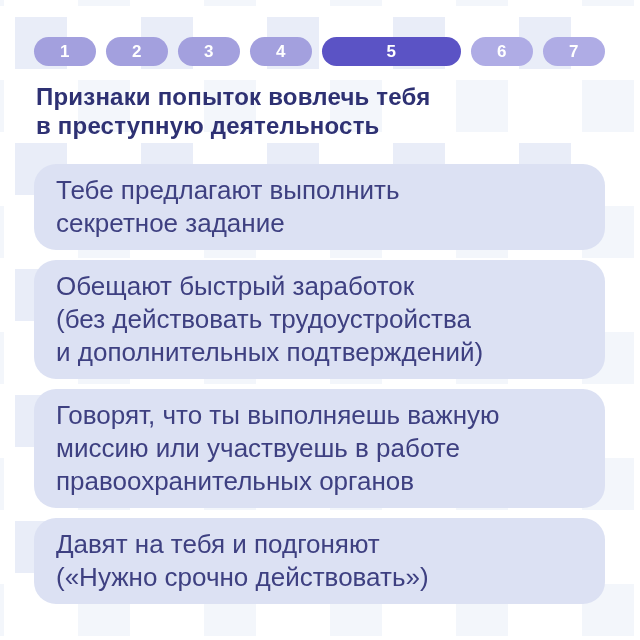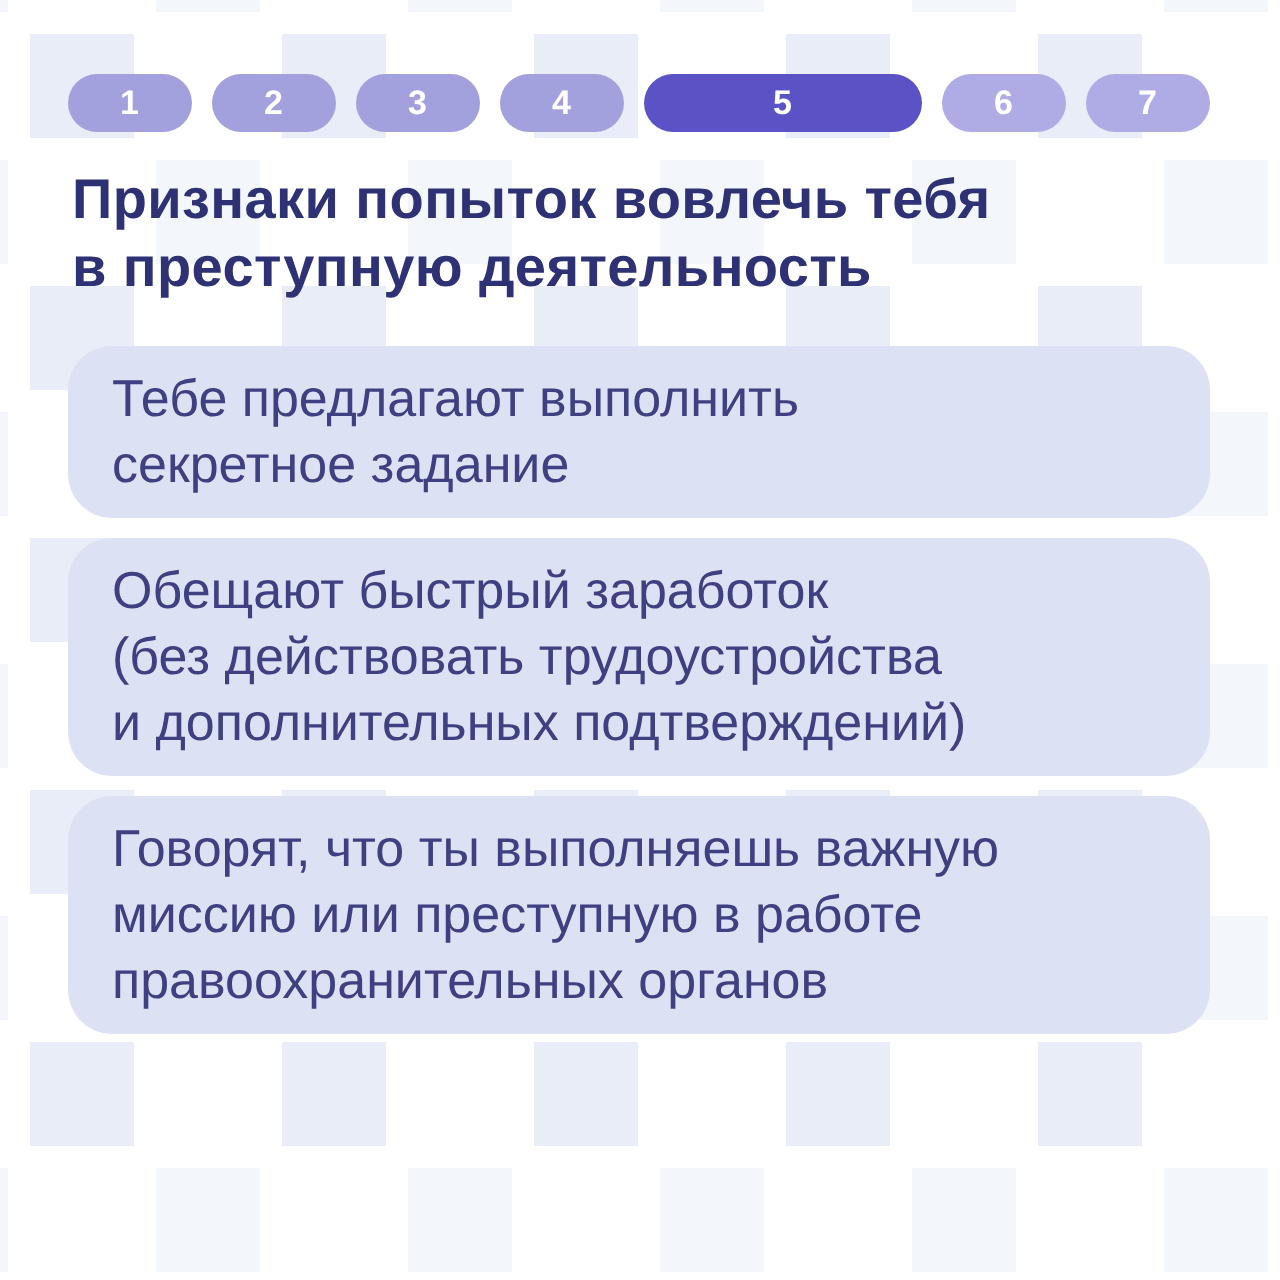--- a/index.html
+++ b/index.html
@@ -32,21 +32,21 @@
     font-size: 17px;
     font-weight: 700;
     display: flex; align-items: center; justify-content: center;
     letter-spacing: .5px;
     user-select: none;
   }
   .step.light { background: var(--pill-inactive-light, #aface5); }
   .step.active { flex: 1 1 auto; background: var(--pill-active, #5b53c5); }
   .title {
     margin: 17px 0 0 2px;
-    font-size: 28px;
+    font-size: 24px;
     line-height: 1.2;
     font-weight: 700;
     color: var(--heading-text, #2e3173);
     white-space: pre-line;
     letter-spacing: .2px;
   }
   .cards { margin-top: 23px; display: flex; flex-direction: column; gap: 10px; }
   .card {
     background: var(--card-bg, #dce1f3);
     border-radius: 22px;
@@ -75,17 +75,19 @@
   <h1 class="title">Признаки попыток вовлечь тебя
 в преступную деятельность</h1>
 
   <div class="cards">
     <div class="card">Тебе предлагают выполнить
 секретное задание</div>
     <div class="card">Обещают быстрый заработок
 (без действовать трудоустройства
 и дополнительных подтверждений)</div>
     <div class="card">Говорят, что ты выполняешь важную
-миссию или преступную в работе
+миссию или участвуешь в работе
 правоохранительных органов</div>
+    <div class="card">Давят на тебя и подгоняют
+(«Нужно срочно действовать»)</div>
   </div>
 
 </div>
 
 </body></html>

